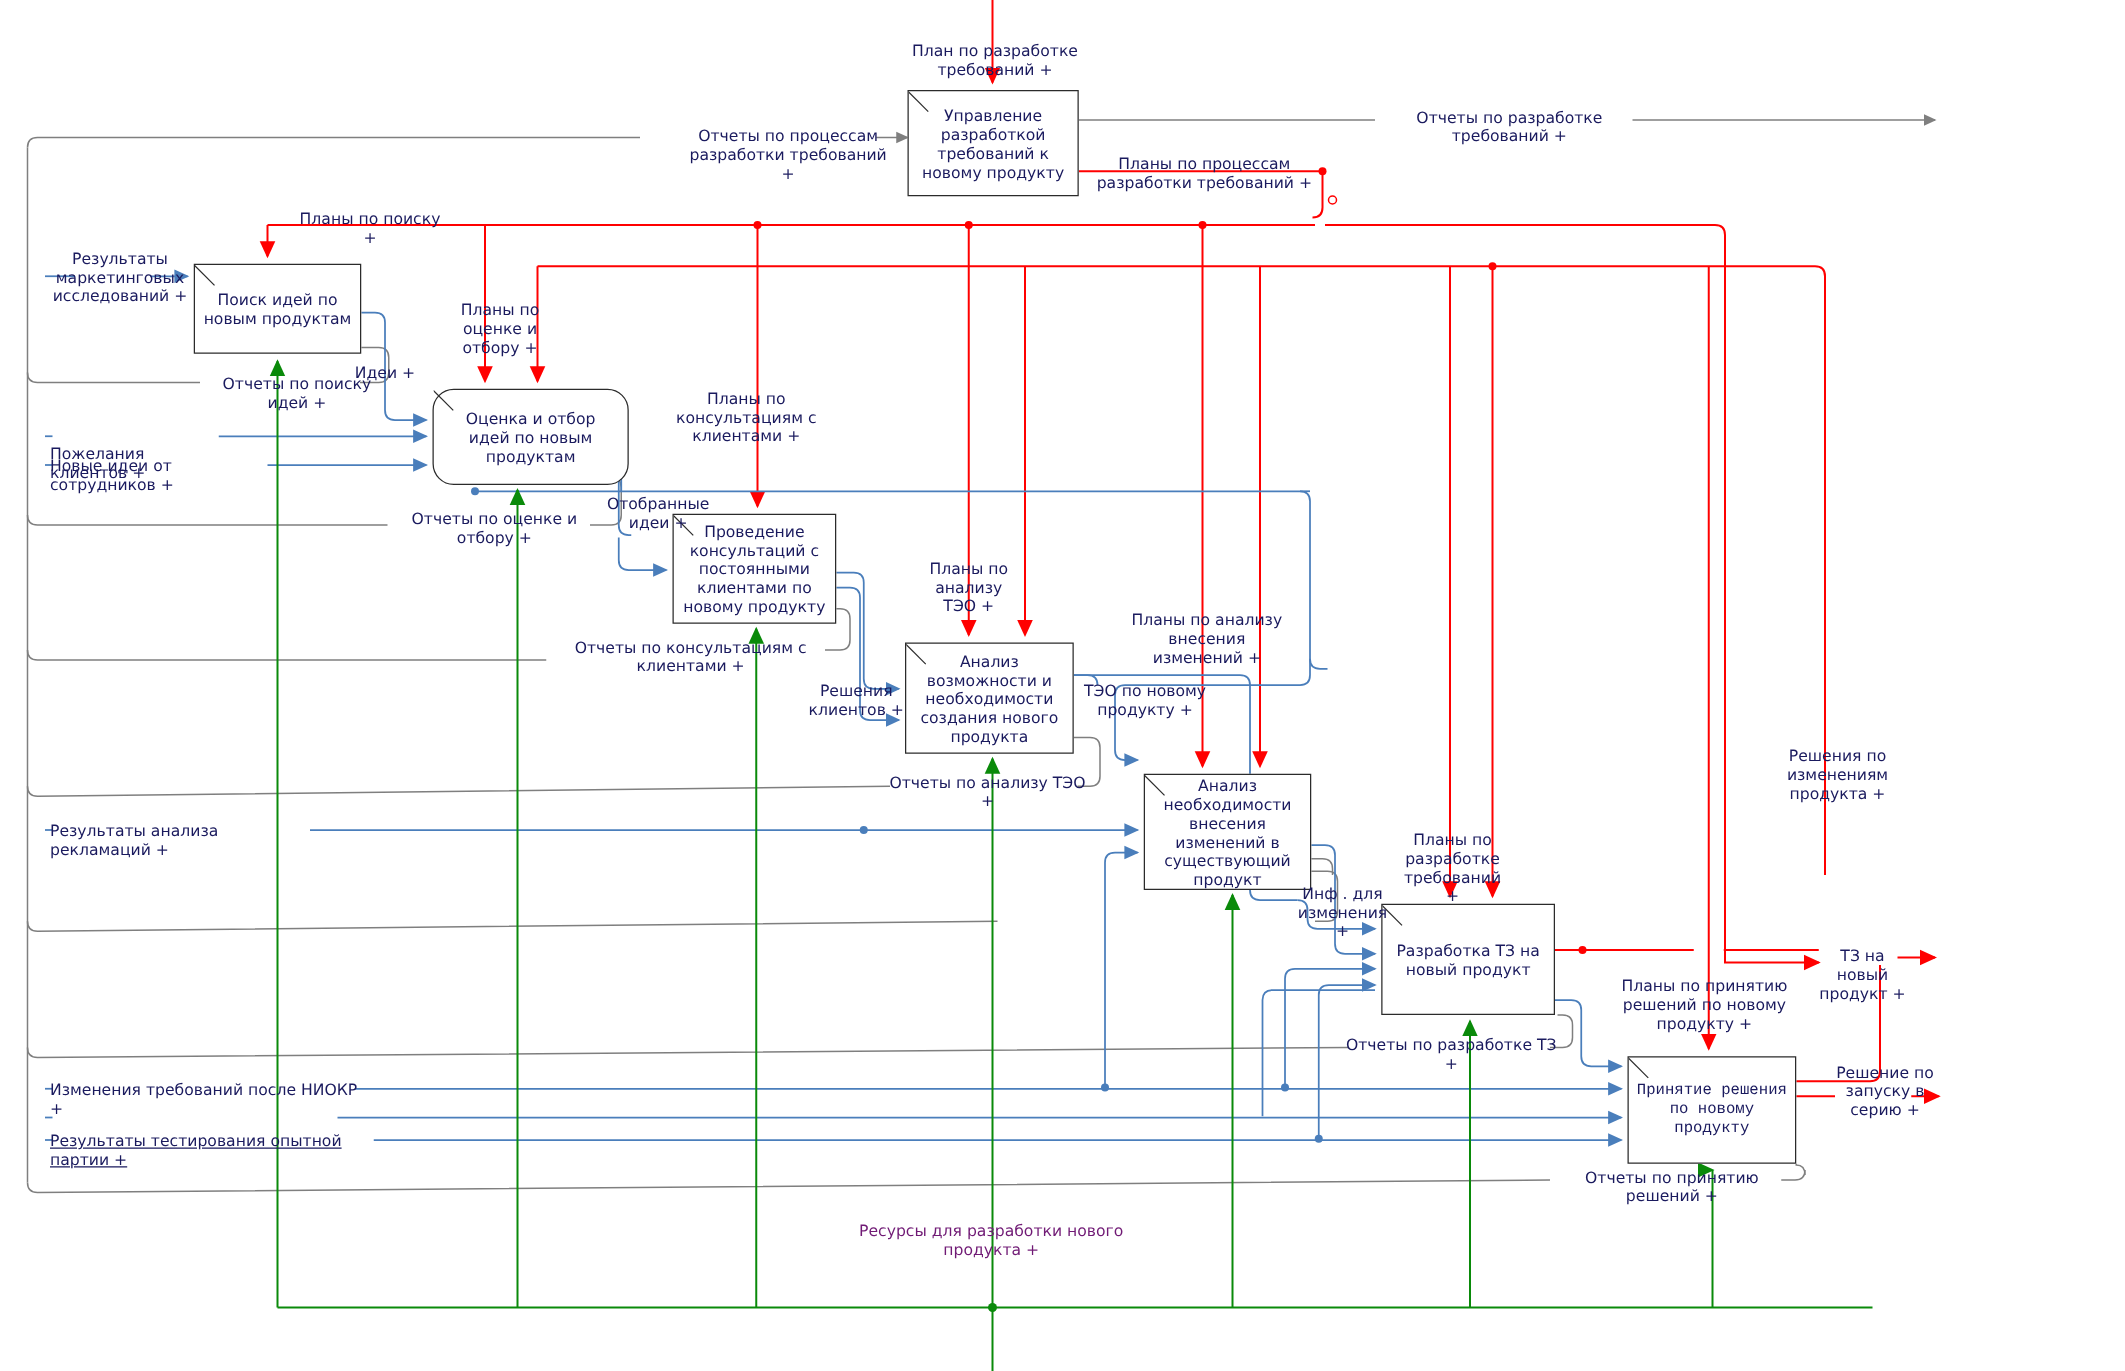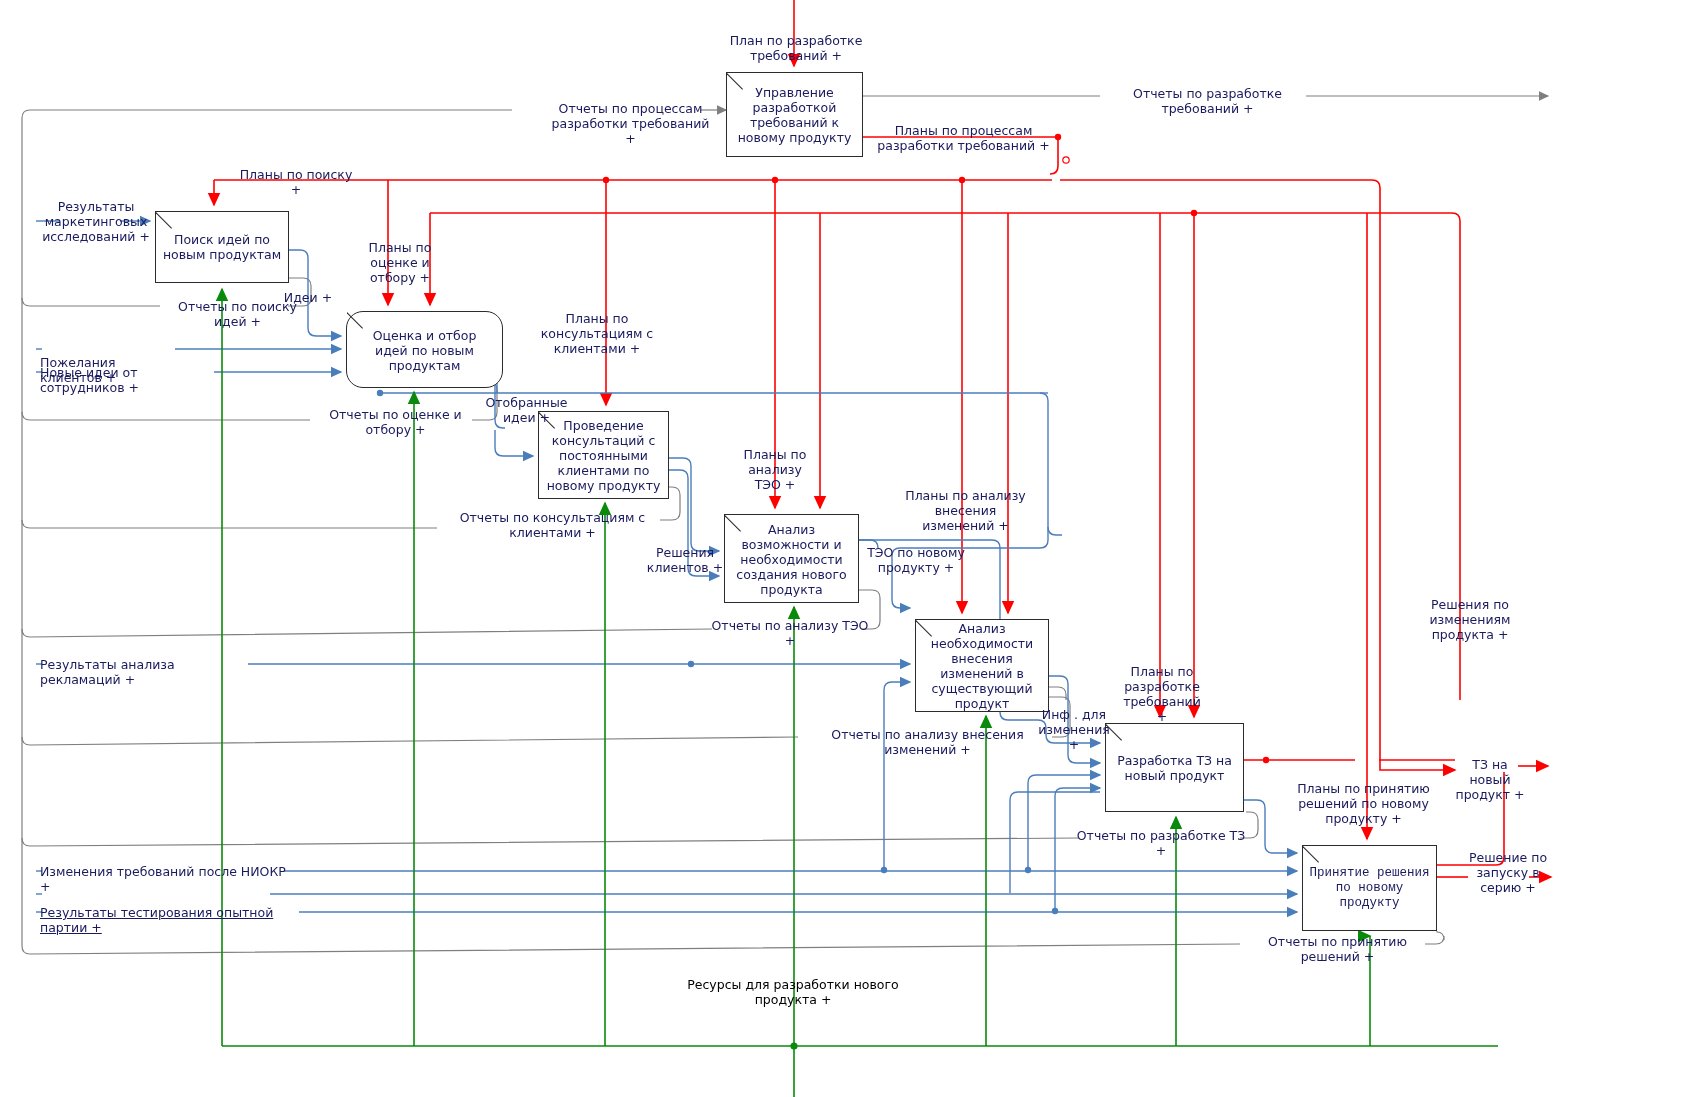--- a/index.html
+++ b/index.html
@@ -294,25 +294,24 @@
   <div class="lbl" style="left:1034px;top:707px;width:80px;">Инф . для
 изменения +</div>
 
   <div class="lbl" style="left:548px;top:101px;width:165px;">Отчеты по процессам
 разработки требований +</div>
   <div class="lbl" style="left:1100px;top:86px;width:215px;">Отчеты по разработке требований +</div>
   <div class="lbl" style="left:160px;top:299px;width:155px;">Отчеты по поиску идей +</div>
   <div class="lbl" style="left:308px;top:407px;width:175px;">Отчеты по оценке и отбору +</div>
   <div class="lbl" style="left:435px;top:510px;width:235px;">Отчеты по консультациям с клиентами +</div>
   <div class="lbl" style="left:710px;top:618px;width:160px;">Отчеты по анализу ТЭО +</div>
-  <div class="lbl" style="left:795px;top:727px;width:265px;">Отчеты по анализу внесения изменений +</div>
   <div class="lbl" style="left:1076px;top:828px;width:170px;">Отчеты по разработке ТЗ +</div>
   <div class="lbl" style="left:1240px;top:934px;width:195px;">Отчеты по принятию решений +</div>
 
-  <div class="lbl" style="left:668px;top:977px;width:250px;color:#000000;">Ресурсы для разработки нового продукта +</div>
+  <div class="lbl" style="left:668px;top:977px;width:250px;color:#701a75;">Ресурсы для разработки нового продукта +</div>
 
   <div class="lbl" style="left:1450px;top:757px;width:80px;">ТЗ на новый
 продукт +</div>
   <div class="lbl" style="left:1468px;top:850px;width:80px;">Решение по
 запуску в
 серию +</div>
 
 </div>
 
 </body></html>

